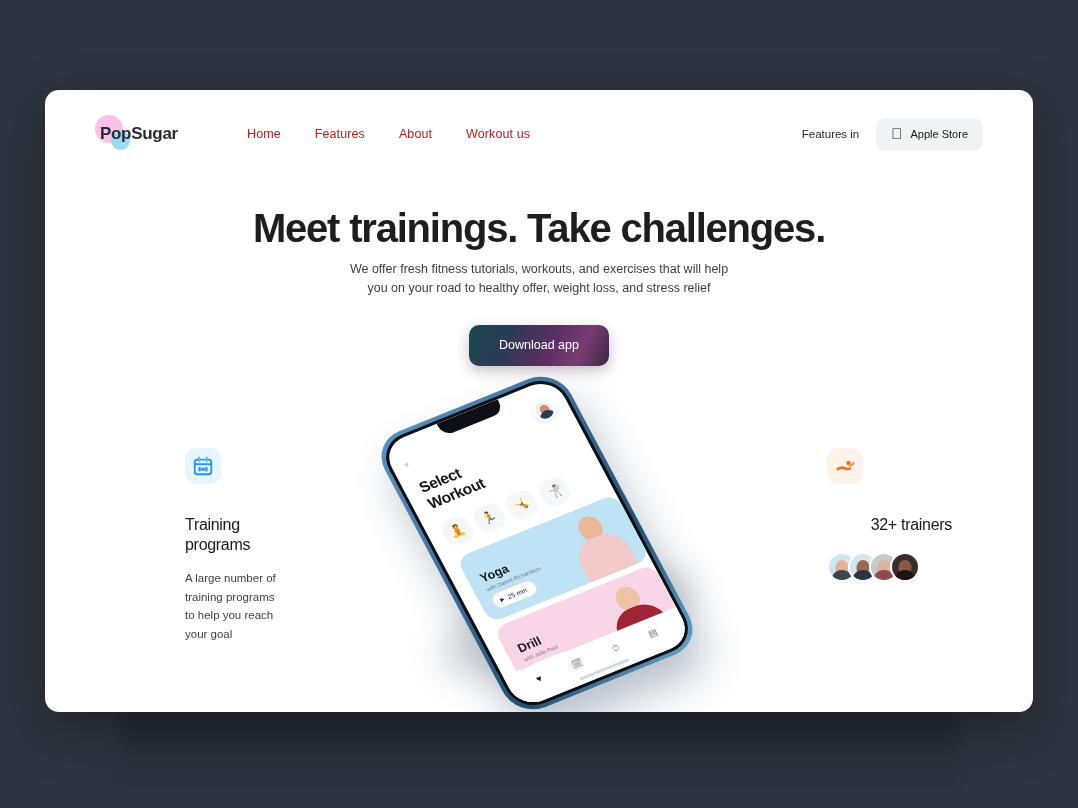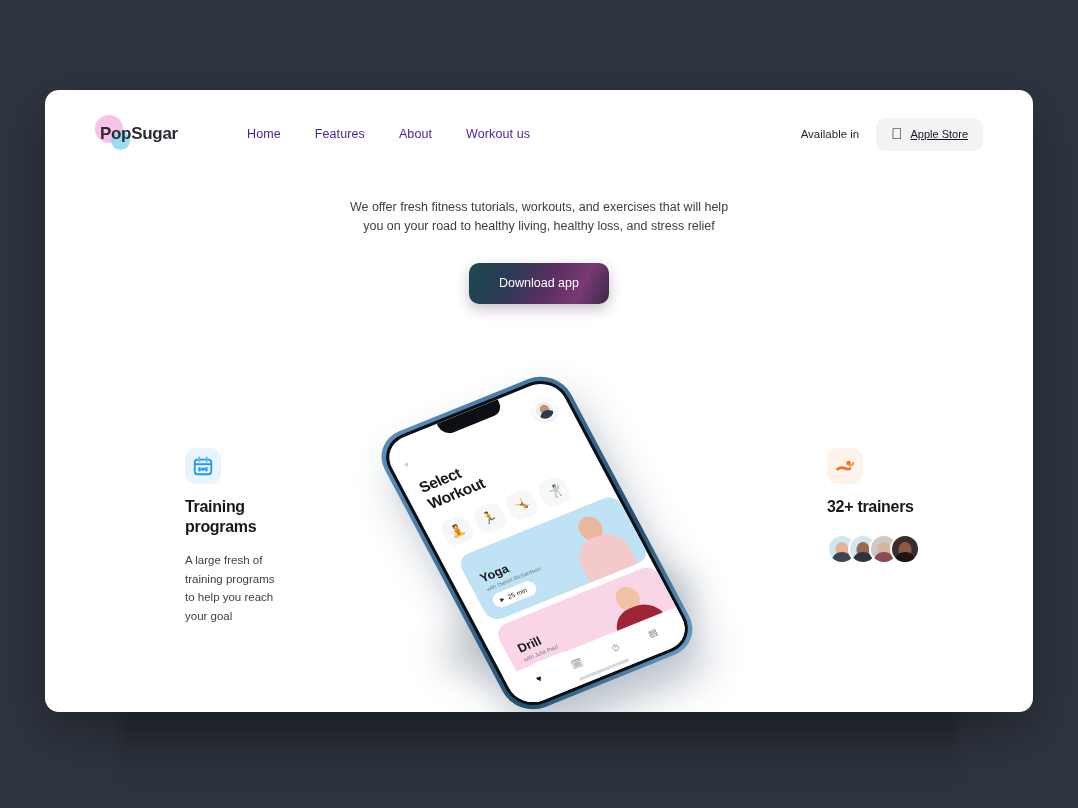--- a/index.html
+++ b/index.html
@@ -60,48 +60,48 @@
   }
   .logo-text {
     position: relative; z-index: 2;
     font-size: 17px; font-weight: bold;
     letter-spacing: -0.3px;
     color: #2b2b33;
     padding-left: 5px;
   }
   .nav { display: flex; align-items: center; gap: 34px; margin-left: 52px; }
   .nav a {
-    font-size: 12.5px; color: #4c1d95;
+    font-size: 12.5px; color: #b91c1c;
     text-decoration: none; letter-spacing: .1px;
   }
   .hdr-right {
     margin-left: auto; margin-right: 50px;
     display: flex; align-items: center; gap: 13px;
   }
   .avail-label { font-size: 11.5px; color: #1f2024; margin-right: 4px; }
   .store-btn {
     display: flex; align-items: center; gap: 8px;
     background: #f2f3f5;
     border: none; border-radius: 9px;
     height: 33px; padding: 0 15px;
     cursor: pointer;
   }
-  .store-btn span.lbl { font-size: 11px; color: #15161a; text-decoration: underline; }
+  .store-btn span.lbl { font-size: 11px; color: #15161a; }
   .apple-glyph { font-size: 15px; line-height: 1; color: #111; margin-top: -2px; }
   .gp-glyph { width: 13px; height: 15px; display:block; }
 
   
   .hero { position: absolute; top: 88px; left: 0; width: 100%; text-align: center; }
   .hero h1 {
     font-size: 40px; font-weight: bold;
     color: #1d1d22; letter-spacing: -1.2px;
     margin-top: 28px;
   }
   .hero p.sub {
-    margin-top: 20px;
+    margin-top: 9px;
     font-size: 12.5px; line-height: 1.55;
     color: #3c3d45;
   }
   .cta-row {
     margin-top: 26px;
     display: flex; justify-content: center; align-items: center; gap: 16px; flex-direction: column;
   }
   .btn-download {
     border: none; cursor: pointer;
     height: 41px; padding: 0 30px;
@@ -127,30 +127,30 @@
     width: 0; height: 0;
     border-left: 6px solid #fff;
     border-top: 4px solid transparent;
     border-bottom: 4px solid transparent;
     margin-left: 2px;
   }
 
   
   .feature { position: absolute; width: 125px; }
   .feature.left  { left: 140px; top: 358px; }
-  .feature.right { left: 782px; top: 358px; }
+  .feature.right { left: 782px; top: 358px; text-align: right; }
   .feat-icon {
     width: 36px; height: 36px; border-radius: 11px;
     display: flex; align-items: center; justify-content: center;
   }
   .feat-icon.blue   { background: #e8f4fe; }
   .feat-icon.orange { background: #fdf3ea; }
   .feat-title {
-    margin-top: 13px;
-    font-size: 16px; font-weight: bold; line-height: 1.28;
+    margin-top: 31px;
+    font-size: 16px; font-weight: normal; line-height: 1.28;
     color: #17181d; letter-spacing: -.3px;
   }
   .feat-body {
     margin-top: 13px;
     font-size: 11.5px; line-height: 1.62; color: #3e4049;
   }
   .avatars { margin-top: 17px; display: flex; }
   .av {
     width: 30px; height: 30px; border-radius: 50%;
     border: 2px solid #fff; margin-left: -9px;
@@ -308,34 +308,35 @@
       </div>
 
       <nav class="nav">
         <a href="#">Home</a>
         <a href="#">Features</a>
         <a href="#">About</a>
         <a href="#">Workout us</a>
       </nav>
 
       <div class="hdr-right">
-        <span class="avail-label">Available in</span>
+        <span class="avail-label">Features in</span>
 
         <button class="store-btn">
           <span class="apple-glyph"></span>
           <span class="lbl">Apple Store</span>
         </button>
 
       </div>
     </div>
 
     <div class="hero">
+      <h1>Meet trainings. Take challenges.</h1>
       <p class="sub">
         <span>We offer fresh fitness tutorials, workouts, and exercises that will help</span><br>
-        <span>you on your road to healthy living, healthy loss, and stress relief</span>
+        <span>you on your road to healthy offer, weight loss, and stress relief</span>
       </p>
 
       <div class="cta-row">
         <button class="btn-download">Download app</button>
       </div>
     </div>
 
     <div class="feature left">
       <div class="feat-icon blue">
         <svg width="22" height="22" viewBox="0 0 24 24">
@@ -346,21 +347,21 @@
           <rect x="10" y="14" width="4" height="3" fill="#2196f3"></rect>
           <rect x="7" y="13" width="2.5" height="5" rx="1" fill="#2196f3"></rect>
           <rect x="14.5" y="13" width="2.5" height="5" rx="1" fill="#2196f3"></rect>
         </svg>
       </div>
       <div class="feat-title">
         <span>Training</span><br>
         <span>programs</span>
       </div>
       <div class="feat-body">
-        <span>A large fresh of</span><br>
+        <span>A large number of</span><br>
         <span>training programs</span><br>
         <span>to help you reach</span><br>
         <span>your goal</span>
       </div>
     </div>
 
     <div class="feature right">
       <div class="feat-icon orange">
         <svg width="21" height="21" viewBox="0 0 24 24">
           <path d="M3 15 q4 -3 8 -1 q3 1.5 6 0.5" fill="none" stroke="#f4702a" stroke-width="3" stroke-linecap="round"></path>

